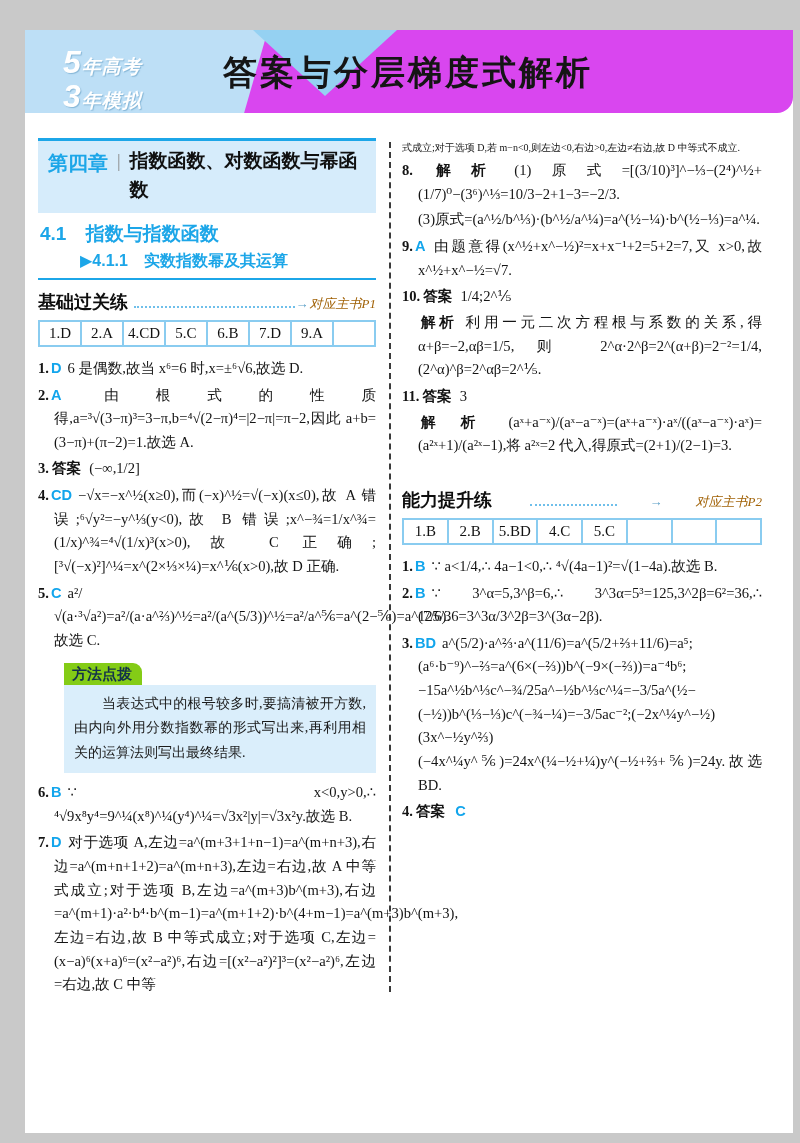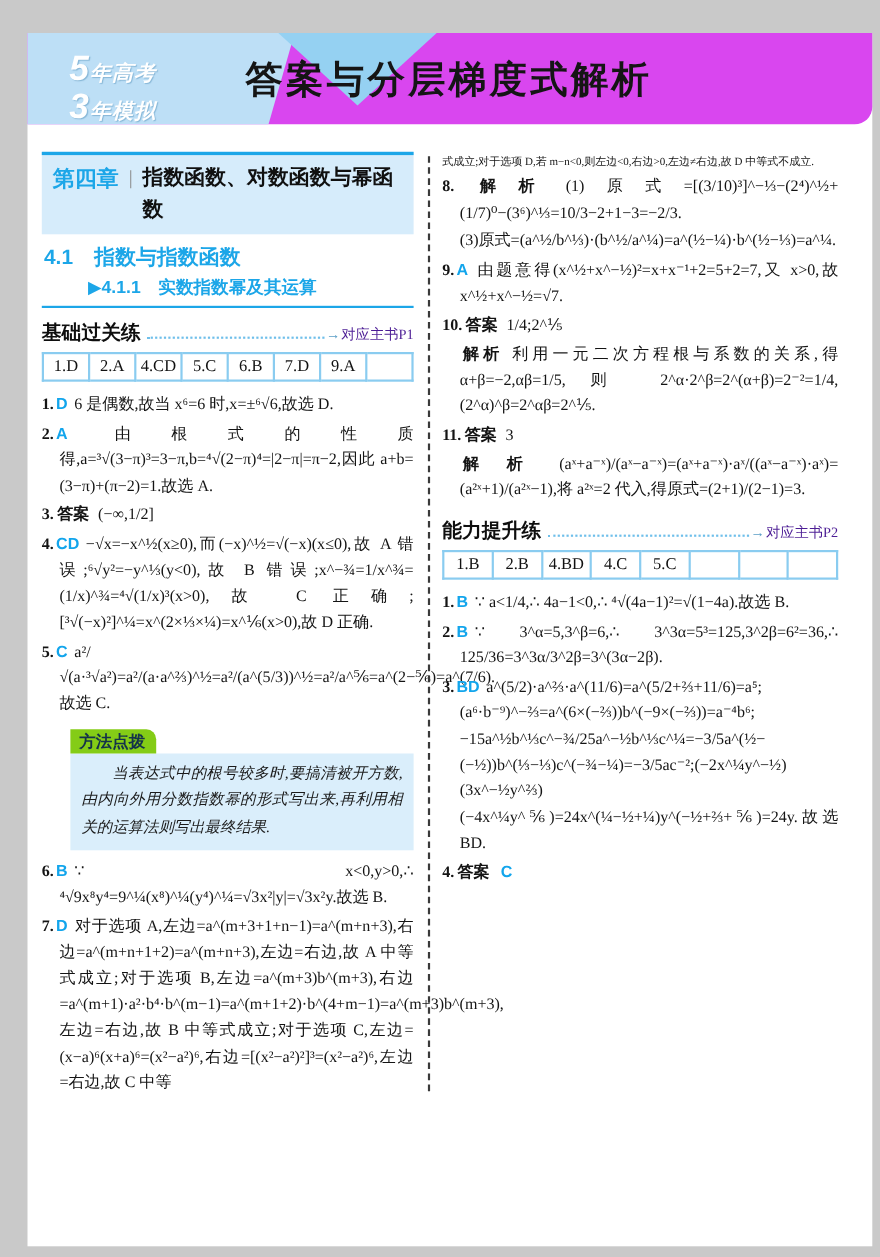--- a/index.html
+++ b/index.html
@@ -43,21 +43,21 @@
   .sec411{color:#1ca6e8;font-weight:bold;font-size:16px;margin:4px 0 6px 42px;
         font-family:"Liberation Sans","DejaVu Sans",sans-serif;}
   .blue-rule{border:none;border-top:2px solid #1ca6e8;margin:2px 0 10px 0;}
 
   
   .practice-head{display:flex;align-items:baseline;margin:4px 0 6px 0;}
   .ph-title{font-weight:bold;font-size:18px;color:#0e0e0e;white-space:nowrap;
         font-family:"Liberation Sans","DejaVu Sans",sans-serif;}
   .leader{flex:1;border-bottom:2px dotted #6fbfea;margin:0 1px 5px 6px;height:1px;}
   .ph-arrow{color:#5b9fc7;font-size:13px;margin-right:1px;}
-  .ph-ref{font-size:13px;color:#4c1d95;white-space:nowrap;}
+  .ph-ref{font-style:italic;font-size:13px;color:#a16207;white-space:nowrap;}
 
   table.ansrow{width:100%;border-collapse:collapse;margin:4px 0 10px 0;table-layout:fixed;}
   table.ansrow td{border:2px solid #8accf0;text-align:center;font-size:15px;padding:3px 0;
         color:#111;}
 
   
   .item{font-size:14.6px;line-height:1.62;margin:3px 0;color:#141414;
         padding-left:16px;text-indent:-16px;text-align:justify;}
   .item .num{font-weight:bold;}
   .item .ans{color:#12a5ec;font-weight:bold;padding:0 6px 0 2px;
@@ -65,21 +65,21 @@
   .item .lbl{font-weight:bold;padding:0 8px 0 3px;
         font-family:"Liberation Sans","DejaVu Sans",sans-serif;}
   .item .sub{display:block;padding-left:0;text-indent:0;margin-top:2px;}
   .cont{font-size:10px;line-height:1.62;margin:2px 0 3px 0;text-align:justify;color:#141414;}
 
   
   .tipbox{margin:10px 0 8px 26px;}
   .tip-label{display:inline-block;background:#84cc16;color:#14324a;font-weight:bold;
         font-size:15px;padding:2px 10px 1px 8px;border-radius:0 9px 0 0;
         font-family:"Liberation Sans","DejaVu Sans",sans-serif;}
-  .tip-body{background:#daeefb;padding:7px 10px 8px 10px;font-style:italic;font-size:14px;
+  .tip-body{background:#daeefb;padding:7px 10px 8px 10px;font-size:14px;
         line-height:1.75;text-indent:2em;color:#1b1b1b;text-align:justify;}
 </style>
 </head>
 <body>
 
 <div class="canvas">
   <div class="page">
 
     <div class="band">
       <div class="deco"></div>
@@ -183,33 +183,33 @@
         <div class="item">
           <span class="num">10.</span><span class="lbl">答案</span><span>1/4;2^⅕</span>
           <span class="sub"><span class="lbl">解析</span><span>利用一元二次方程根与系数的关系,得 α+β=−2,αβ=1/5,则 2^α·2^β=2^(α+β)=2⁻²=1/4,(2^α)^β=2^αβ=2^⅕.</span></span>
         </div>
 
         <div class="item">
           <span class="num">11.</span><span class="lbl">答案</span><span>3</span>
           <span class="sub"><span class="lbl">解析</span><span>(aˣ+a⁻ˣ)/(aˣ−a⁻ˣ)=(aˣ+a⁻ˣ)·aˣ/((aˣ−a⁻ˣ)·aˣ)=(a²ˣ+1)/(a²ˣ−1),将 a²ˣ=2 代入,得原式=(2+1)/(2−1)=3.</span></span>
         </div>
 
-        <div class="practice-head" style="margin-top:12px;">
+        <div class="practice-head" style="margin-top:30px;gap:32px;">
           <span class="ph-title">能力提升练</span>
           <span class="leader"></span>
           <span class="ph-arrow">→</span>
           <span class="ph-ref">对应主书P2</span>
         </div>
 
         <table class="ansrow">
           <tbody>
               <tr>
             <td>1.B</td>
             <td>2.B</td>
-            <td>4.BD</td>
+            <td>5.BD</td>
             <td>4.C</td>
             <td>5.C</td>
             <td></td>
             <td></td>
             <td></td>
           </tr>
         </tbody>
           </table>
 
         <div class="item">

